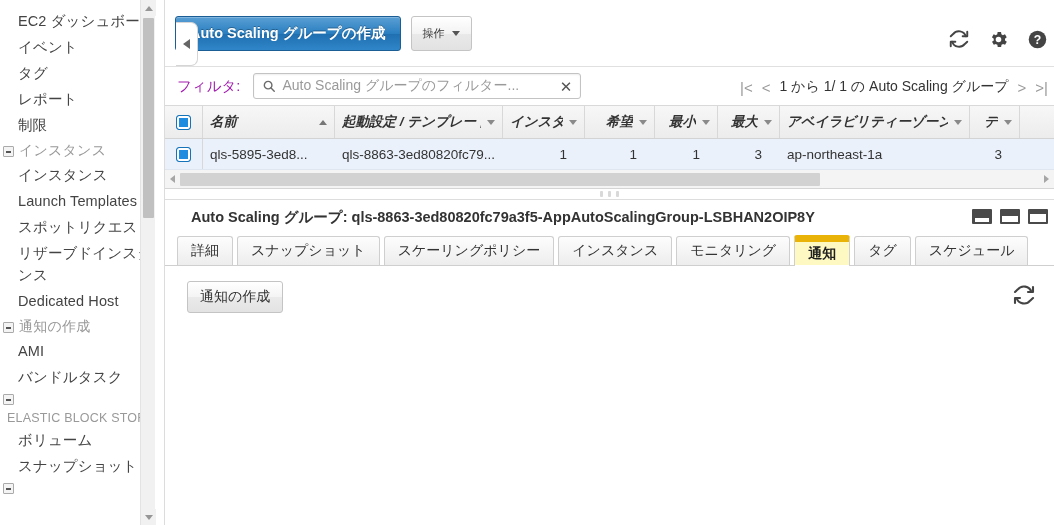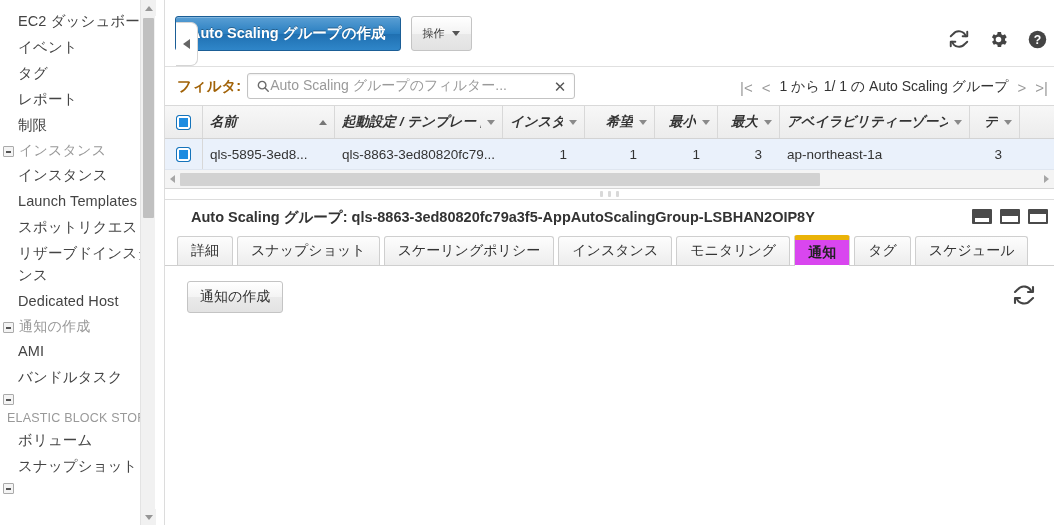--- a/index.html
+++ b/index.html
@@ -176,35 +176,36 @@
   
   .filter-bar {
     position: relative;
     height: 40px;
     border-top: 1px solid #e0e0e0;
     border-bottom: 1px solid #d9d9d9;
     background: #ffffff;
     display: flex; align-items: center;
     padding-left: 12px;
   }
-  .filter-label { font-size: 14.5px; font-weight: bold; color: #a16207; margin-right: 6px; }
+  .filter-label { font-size: 14.5px; font-weight: normal; color: #a21caf; margin-right: 13px; }
   .filter-input {
     position: relative;
     width: 328px; height: 26px;
     border: 1px solid #c3c3c3;
     border-radius: 3px;
     background: #ffffff;
     display: flex; align-items: center;
     padding: 0 8px;
     box-shadow: inset 0 1px 2px rgba(0,0,0,.07);
   }
   .filter-text {
     flex: 1;
     font-size: 14px;
     color: #9a9a9a;
+    margin-left: 6px;
     white-space: nowrap; overflow: hidden;
   }
   .x-close { color: #555555; font-size: 15px; cursor: pointer; line-height: 1; }
 
   .pager {
     position: absolute; right: 6px; top: 0; height: 40px;
     display: flex; align-items: center; gap: 9px;
     font-size: 14px;
   }
   .pg-icon { color: #999999; font-size: 15px; cursor: default; user-select: none; }
@@ -373,23 +374,23 @@
     background: linear-gradient(to bottom, #fdfdfd, #ededed);
     border: 1px solid #cfcfcf;
     border-bottom: none;
     border-radius: 3px 3px 0 0;
     cursor: pointer;
     white-space: nowrap;
     position: relative;
     top: 1px;
   }
   .tab.active {
-    background: #d946ef;
+    background: #fef9c3;
     font-weight: bold;
-    border-top: 5px solid #eab308;
+    border-top: 7px solid #eab308;
     height: 31px;
     color: #222222;
   }
   .tab.active::after {
     content: "";
     position: absolute; left: 0; right: 0; bottom: -1px;
     height: 2px; background: #ffffff;
   }
 
   

